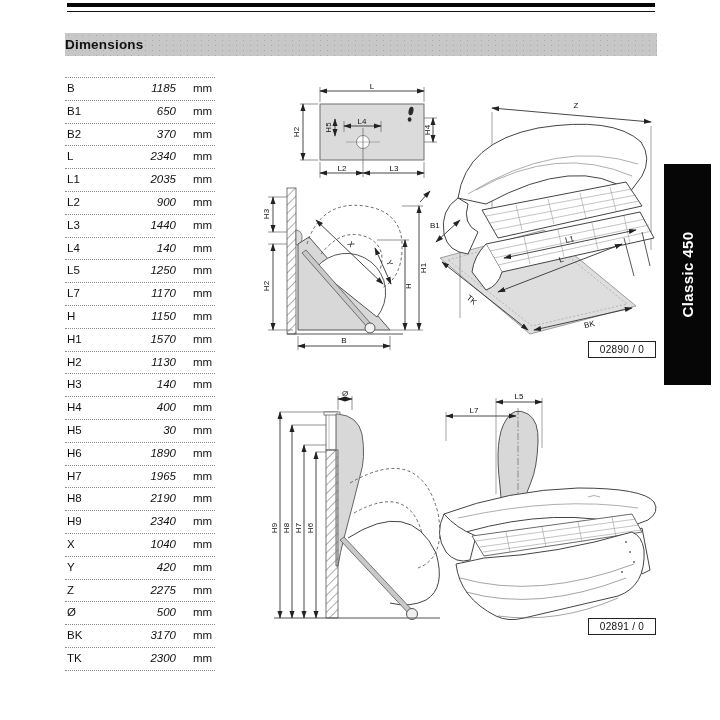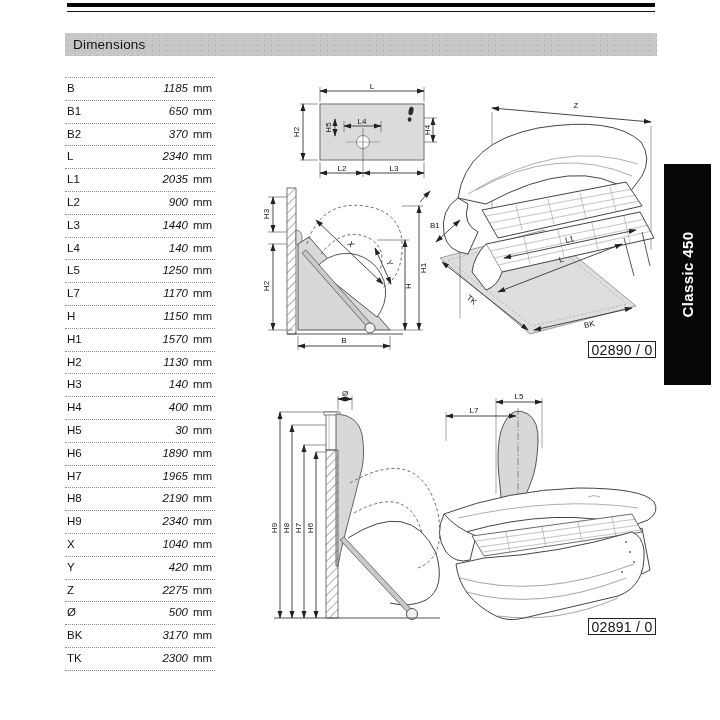--- a/index.html
+++ b/index.html
@@ -5,30 +5,30 @@
   html,body{margin:0;padding:0;background:#fff;}
   #page{position:relative;width:720px;height:720px;background:#fff;overflow:hidden;
         font-family:"Liberation Sans","DejaVu Sans",sans-serif;color:#111;}
   .abs{position:absolute;}
   
   #top-rule{left:67px;top:3px;width:588px;height:4px;border-top:4px solid #050505;border-bottom:1px solid #111;}
   
   #header-bar{left:65px;top:33px;width:592px;height:23px;background:#c7c7c7;
               background-image:radial-gradient(circle,rgba(90,90,90,.28) .6px,transparent .7px);
               background-size:7px 5px;display:flex;align-items:center;}
-  #header-bar .title{font-weight:normal;font-size:13.5px;padding-left:8px;letter-spacing:.2px;}
+  #header-bar .title{font-weight:bold;font-size:13.5px;letter-spacing:.2px;}
   
   #dim-table{left:65px;top:77px;width:150px;border-bottom:1px dotted #8a8a8a;}
   .trow{display:flex;align-items:center;height:21.8px;border-top:1px dotted #8a8a8a;
         font-size:11.5px;line-height:21.8px;}
   .tlbl{width:36px;padding-left:2px;}
   .tval{flex:1;text-align:right;font-style:italic;}
-  .tunit{width:22px;text-align:left;padding-left:5px;}
+  .tunit{width:22px;text-align:left;padding-left:5px;margin-left:12px;}
   
-  .ref-box{width:66px;height:15px;border:1px solid #222;background:#fff;font-size:14px;
+  .ref-box{width:66px;height:15px;border:1px solid #222;background:#fff;font-size:10px;
            display:flex;align-items:center;justify-content:center;letter-spacing:.3px;}
   
   #side-tab{left:664px;top:164px;width:47px;height:221px;background:#060606;
             display:flex;align-items:center;justify-content:center;}
   #side-tab span{transform:rotate(-90deg);white-space:nowrap;color:#fff;font-weight:bold;
                  font-size:15px;letter-spacing:.4px;}
   svg text{font-family:"Liberation Sans","DejaVu Sans",sans-serif;font-size:8px;fill:#111;}
 </style>
 </head>
 <body>

